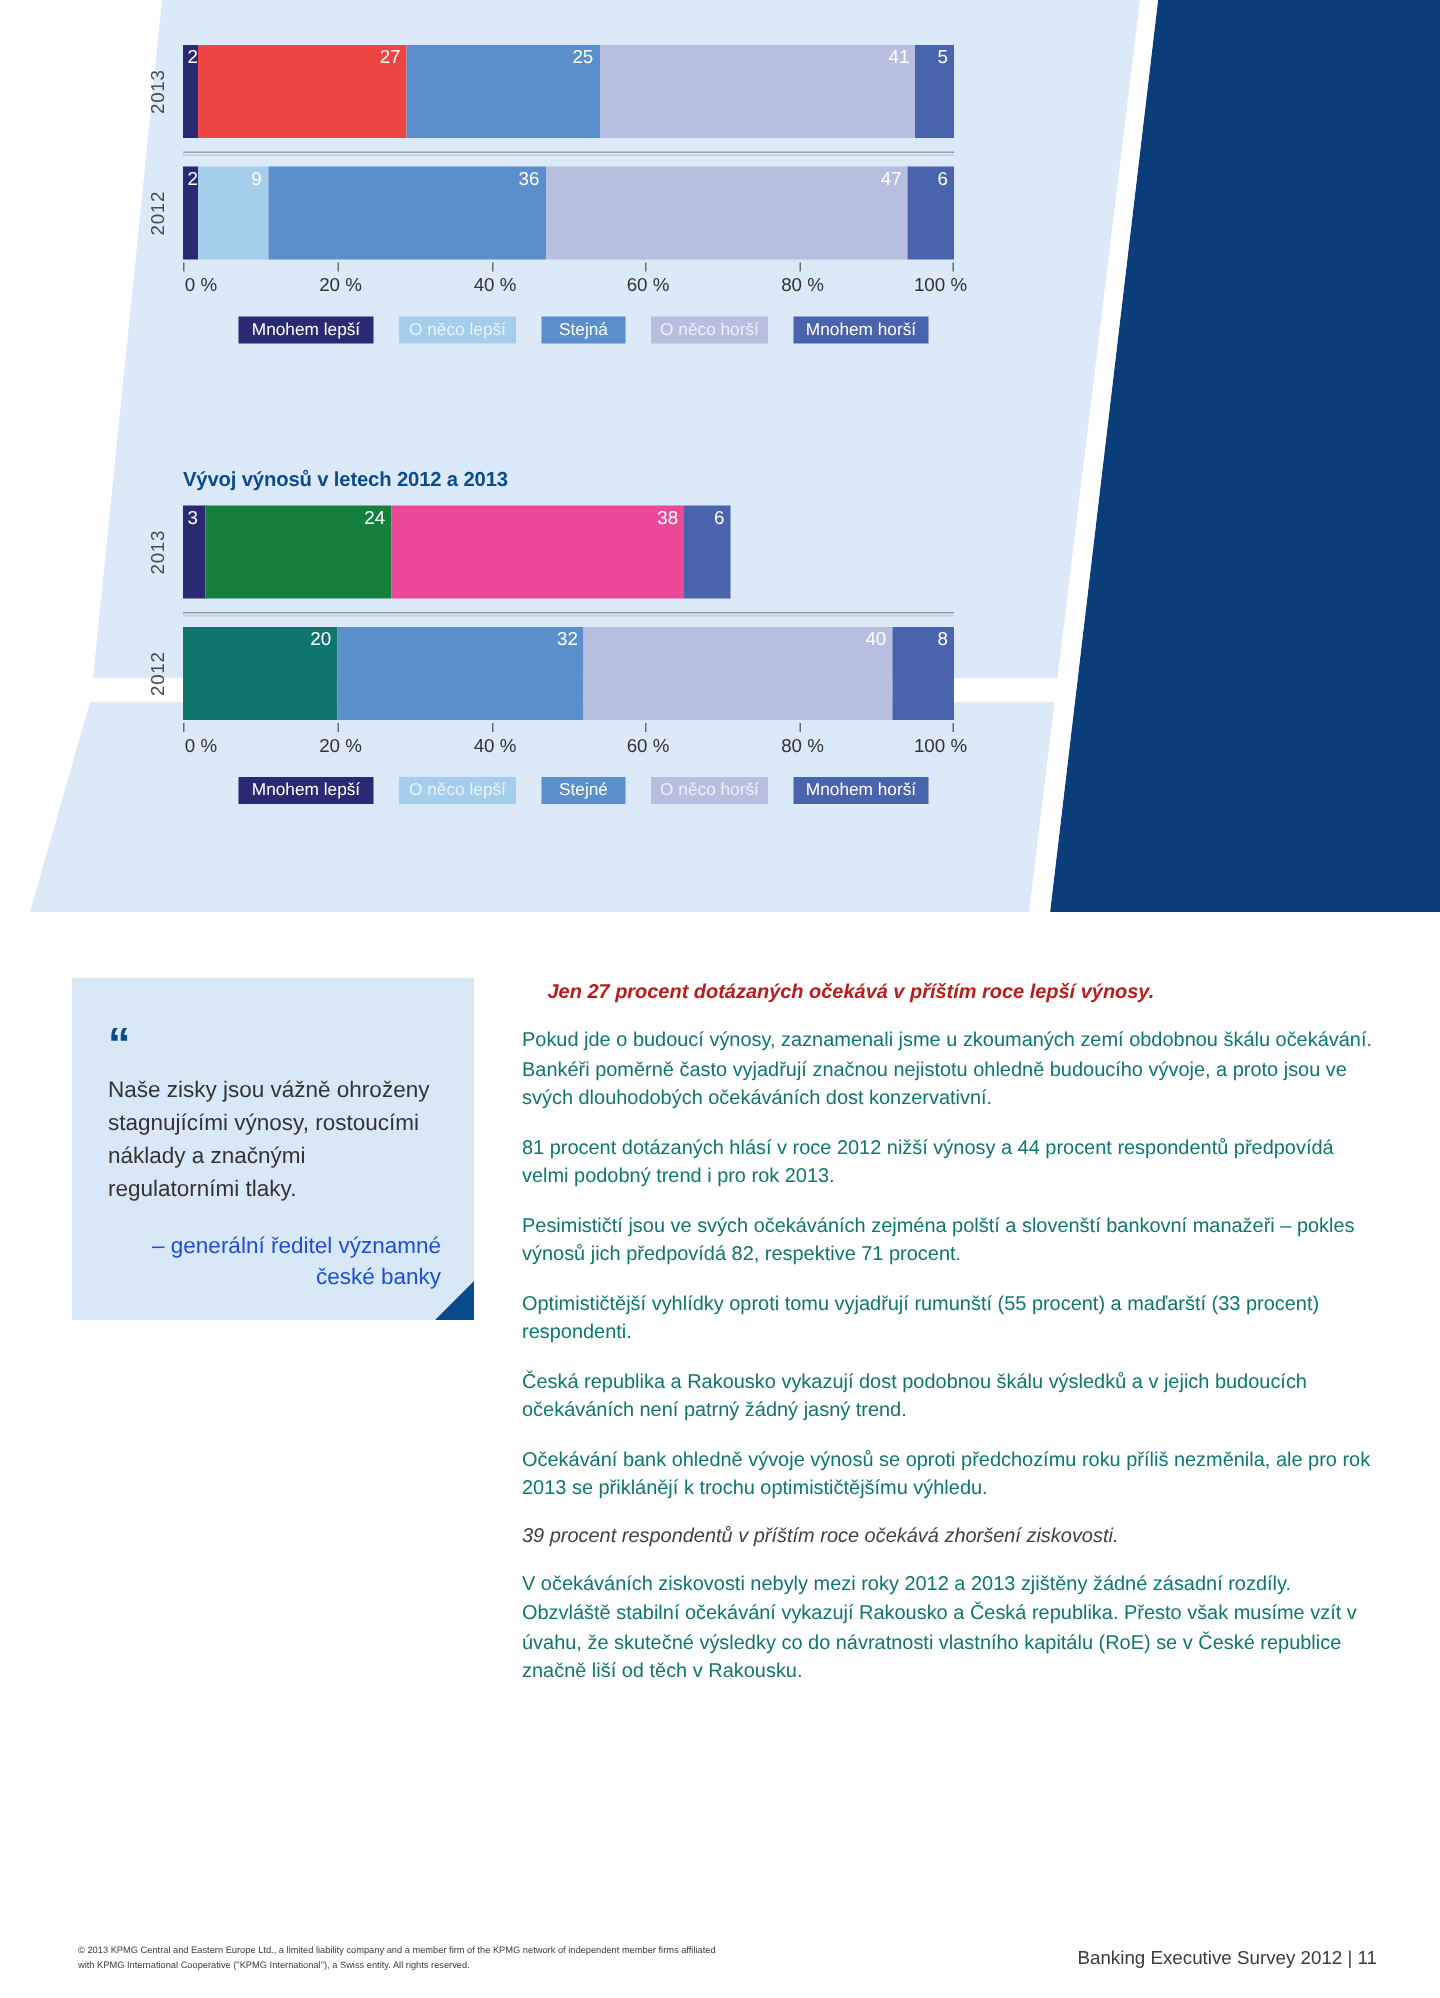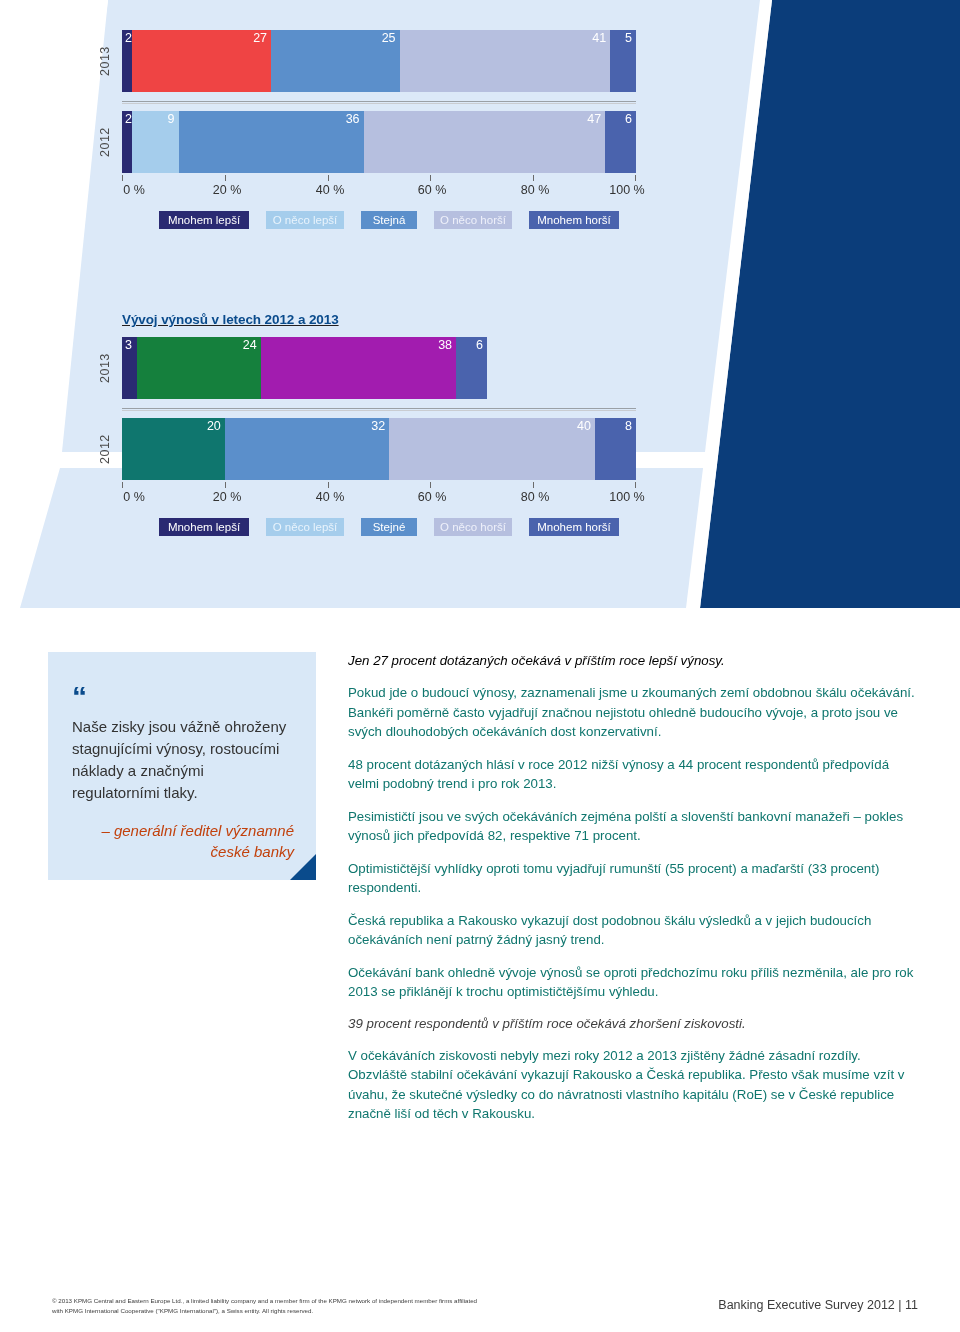--- a/index.html
+++ b/index.html
@@ -15,21 +15,21 @@
 
   
   .bg-layer{position:absolute;left:0;top:0;width:960px;height:620px;overflow:hidden;}
   .bg-layer svg{display:block;}
 
   
   .charts{position:absolute;left:0;top:0;width:960px;height:620px;}
 
   .chart-block{position:absolute;left:122px;width:540px;}
   .chart-1{top:30px;}
-  .chart-2{top:312px;text-decoration:underline;}
+  .chart-2{top:312px;}
 
   .chart-title{
     font-size:13.5px;font-weight:bold;color:#0a4b8c;
     letter-spacing:-0.1px;margin:0 0 10px 0;
   }
 
   .bar-row{position:relative;height:62px;}
   .bar-row.second{height:62px;}
   .year-label{
     position:absolute;left:-28px;top:0;height:62px;width:22px;
@@ -70,33 +70,33 @@
     padding:38px 22px 0 24px;
   }
   .quote-mark{
     font-size:30px;line-height:14px;font-weight:bold;color:#0a4b8c;
     margin:0 0 12px 0;letter-spacing:-1px;
   }
   .quote-text{
     font-size:15px;line-height:22px;color:#333;margin:0;
   }
   .quote-attrib{
-    font-size:15px;line-height:21px;color:#c2410c;font-style:italic;
+    font-size:15px;line-height:21px;color:#1d4ed8;
     text-align:right;margin:16px 0 4px 0;
   }
   .quote-corner{
     position:absolute;right:0;bottom:0;width:0;height:0;
     border-left:26px solid transparent;border-bottom:26px solid #0a4b8c;
   }
 
   
   .copy{position:absolute;left:348px;top:652px;width:570px;}
   .lead{
-    font-size:13.3px;line-height:18px;font-weight:normal;font-style:italic;
-    color:#000000;margin:0 0 13px 0;
+    font-size:13.3px;line-height:18px;font-weight:bold;font-style:italic;
+    color:#b91c1c;margin:0 0 13px 17px;
   }
   .para{
     font-size:13.3px;line-height:19.5px;color:#0f766e;margin:0 0 13px 0;
   }
   .lead2{
     font-size:13.3px;line-height:18px;font-weight:normal;font-style:italic;
     color:#404040;margin:12px 0 13px 0;
   }
 
   
@@ -207,21 +207,21 @@
 
       <div class="bar-row">
         <div class="year-label">2013</div>
         <div class="bar">
           <div class="seg first" style="width:3%;background:#2a2a72">
               <span class="val">3</span>
             </div>
           <div class="seg" style="width:24%;background:#15803d">
               <span class="val">24</span>
             </div>
-          <div class="seg" style="width:38%;background:#a21caf">
+          <div class="seg" style="width:38%;background:#ec4899">
               <span class="val">38</span>
             </div>
           <div class="seg" style="width:6%;background:#4a63ad">
               <span class="val">6</span>
             </div>
         </div>
       </div>
 
       <div class="divider"></div>
 
@@ -271,21 +271,21 @@
   <div class="quote-box">
     <div class="quote-mark">“</div>
     <p class="quote-text">Naše zisky jsou vážně ohroženy stagnujícími výnosy, rostoucími náklady a značnými regulatorními tlaky.</p>
     <p class="quote-attrib">– generální ředitel významné české banky</p>
     <div class="quote-corner"></div>
   </div>
 
   <div class="copy">
     <p class="lead">Jen 27 procent dotázaných očekává v příštím roce lepší výnosy.</p>
     <p class="para">Pokud jde o budoucí výnosy, zaznamenali jsme u zkoumaných zemí obdobnou škálu očekávání. Bankéři poměrně často vyjadřují značnou nejistotu ohledně budoucího vývoje, a proto jsou ve svých dlouhodobých očekáváních dost konzervativní.</p>
-    <p class="para">48 procent dotázaných hlásí v roce 2012 nižší výnosy a 44 procent respondentů předpovídá velmi podobný trend i pro rok 2013.</p>
+    <p class="para">81 procent dotázaných hlásí v roce 2012 nižší výnosy a 44 procent respondentů předpovídá velmi podobný trend i pro rok 2013.</p>
     <p class="para">Pesimističtí jsou ve svých očekáváních zejména polští a slovenští bankovní manažeři – pokles výnosů jich předpovídá 82, respektive 71 procent.</p>
     <p class="para">Optimističtější vyhlídky oproti tomu vyjadřují rumunští (55 procent) a maďarští (33 procent) respondenti.</p>
     <p class="para">Česká republika a Rakousko vykazují dost podobnou škálu výsledků a v jejich budoucích očekáváních není patrný žádný jasný trend.</p>
     <p class="para">Očekávání bank ohledně vývoje výnosů se oproti předchozímu roku příliš nezměnila, ale pro rok 2013 se přiklánějí k trochu optimističtějšímu výhledu.</p>
     <p class="lead2">39 procent respondentů v příštím roce očekává zhoršení ziskovosti.</p>
     <p class="para">V očekáváních ziskovosti nebyly mezi roky 2012 a 2013 zjištěny žádné zásadní rozdíly. Obzvláště stabilní očekávání vykazují Rakousko a Česká republika. Přesto však musíme vzít v úvahu, že skutečné výsledky co do návratnosti vlastního kapitálu (RoE) se v České republice značně liší od těch v Rakousku.</p>
   </div>
 
   <div class="footer">
     <div class="footer-left">

